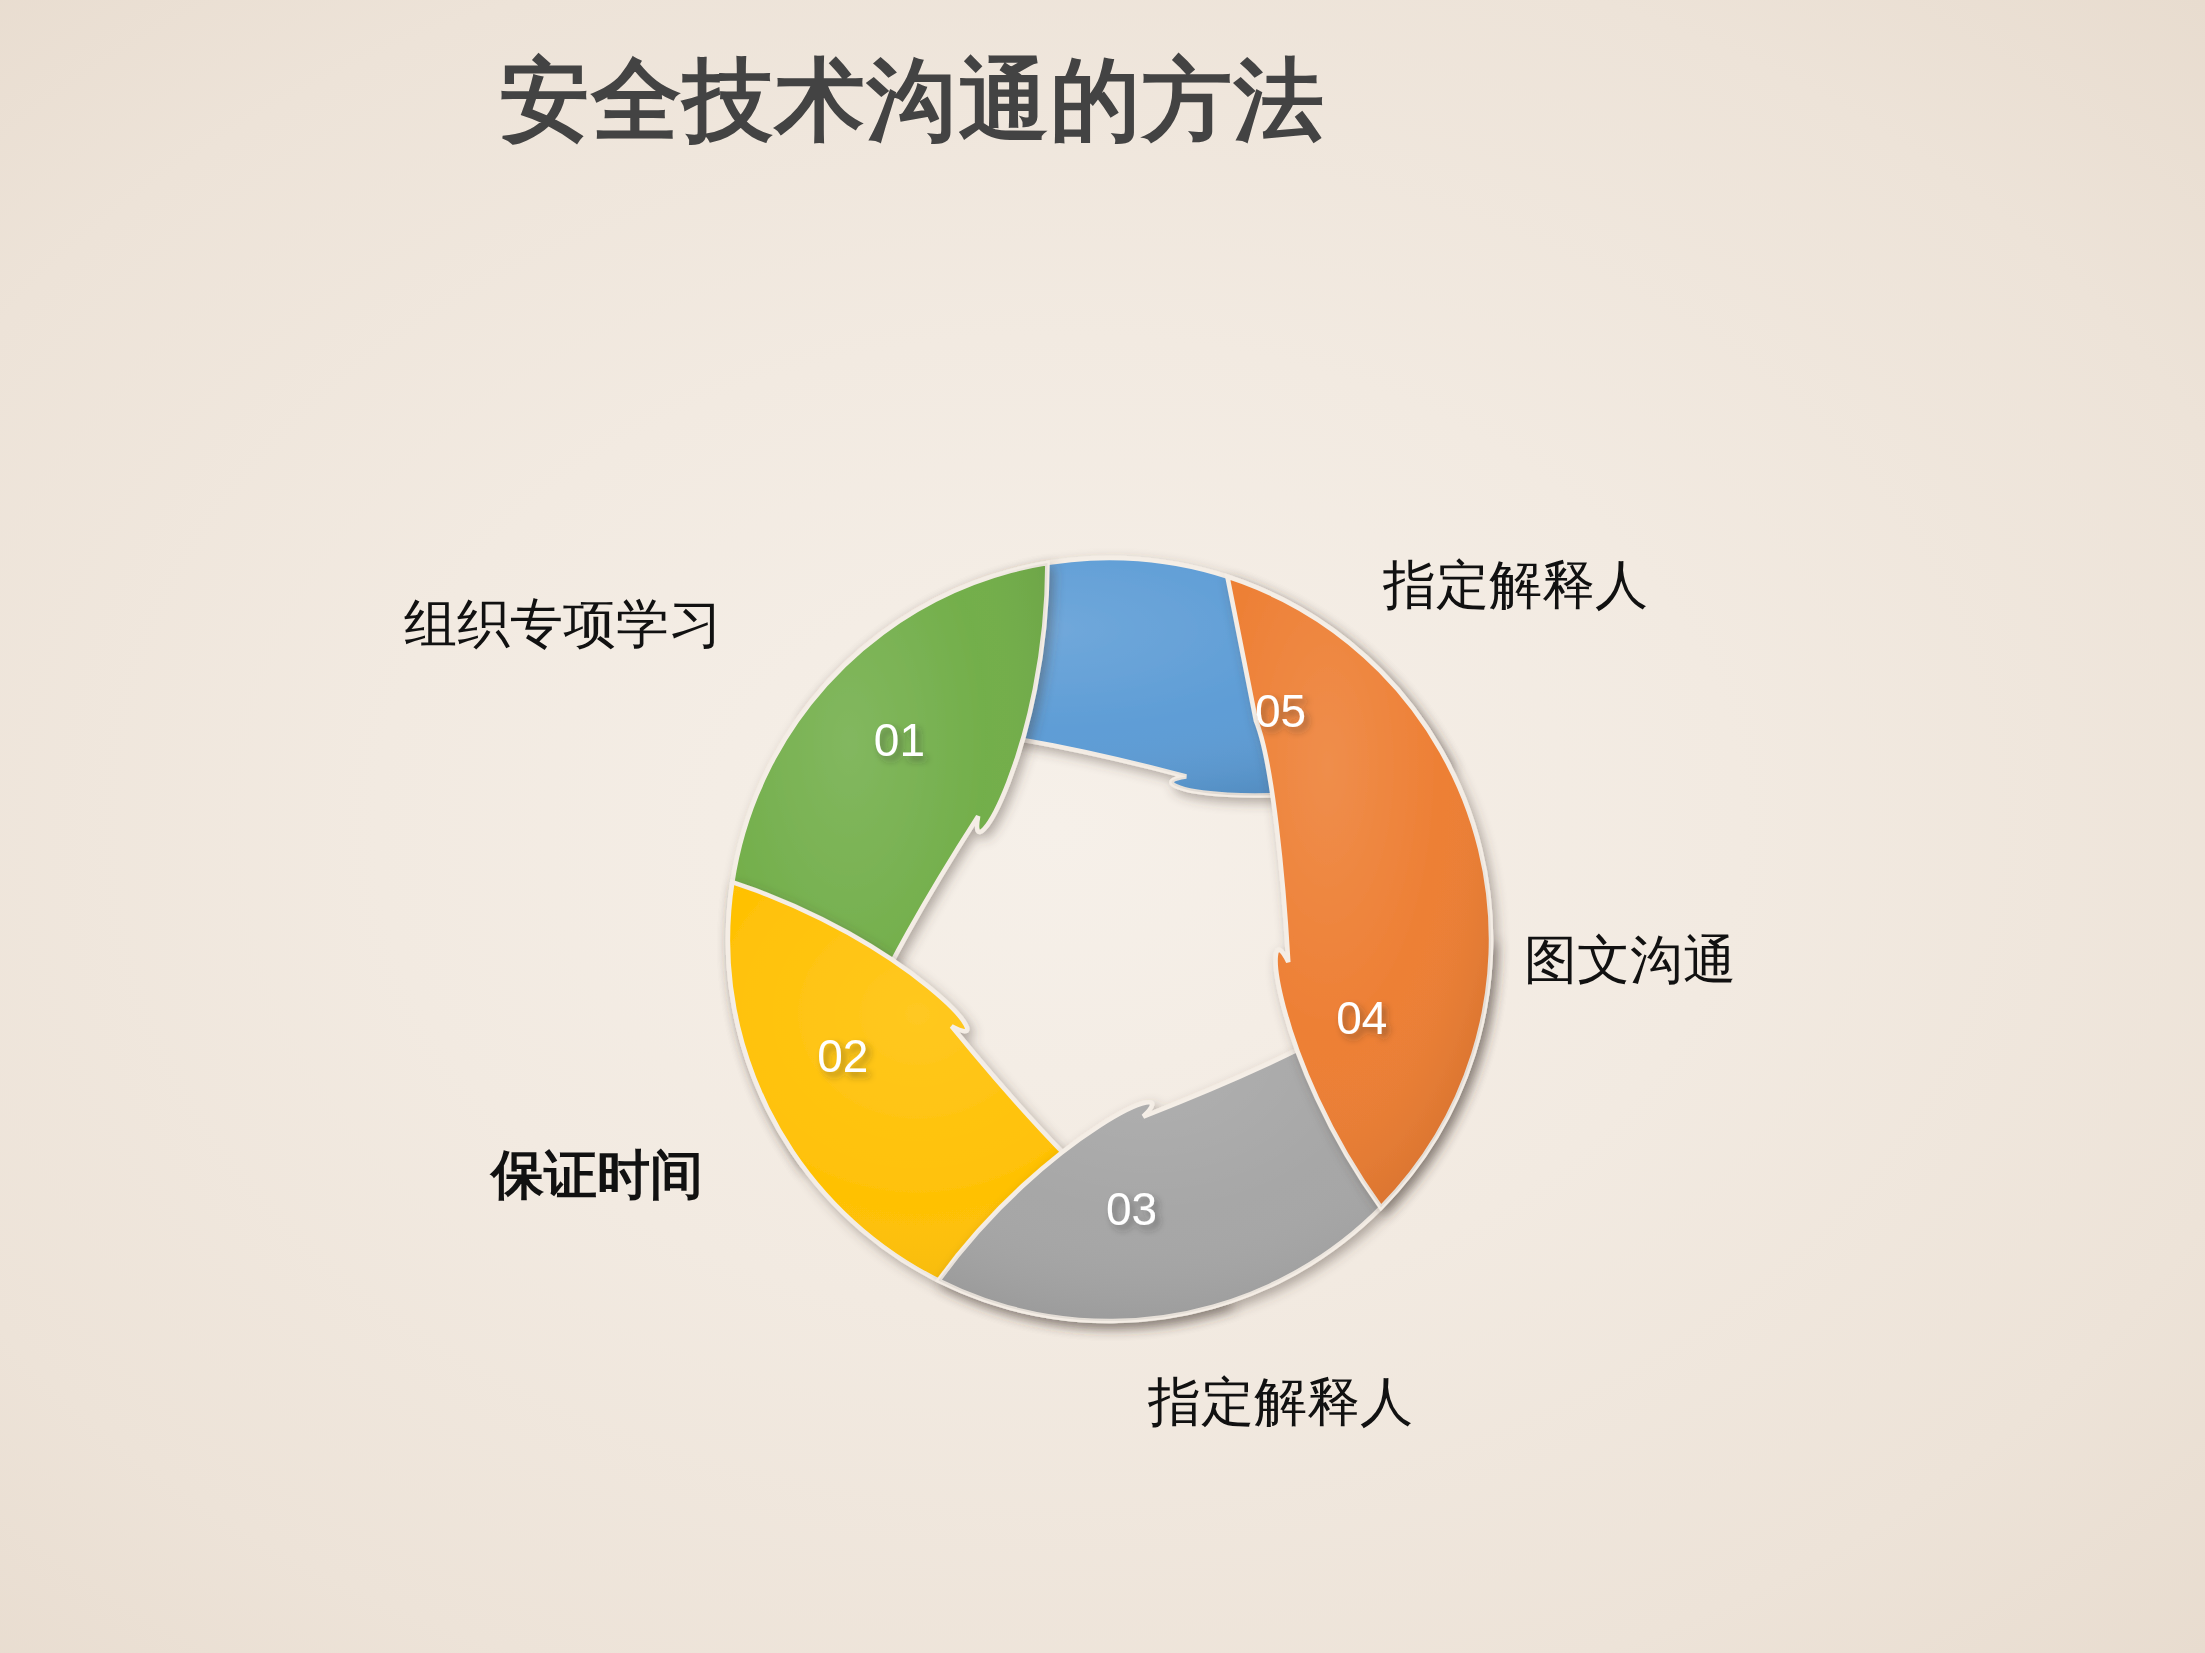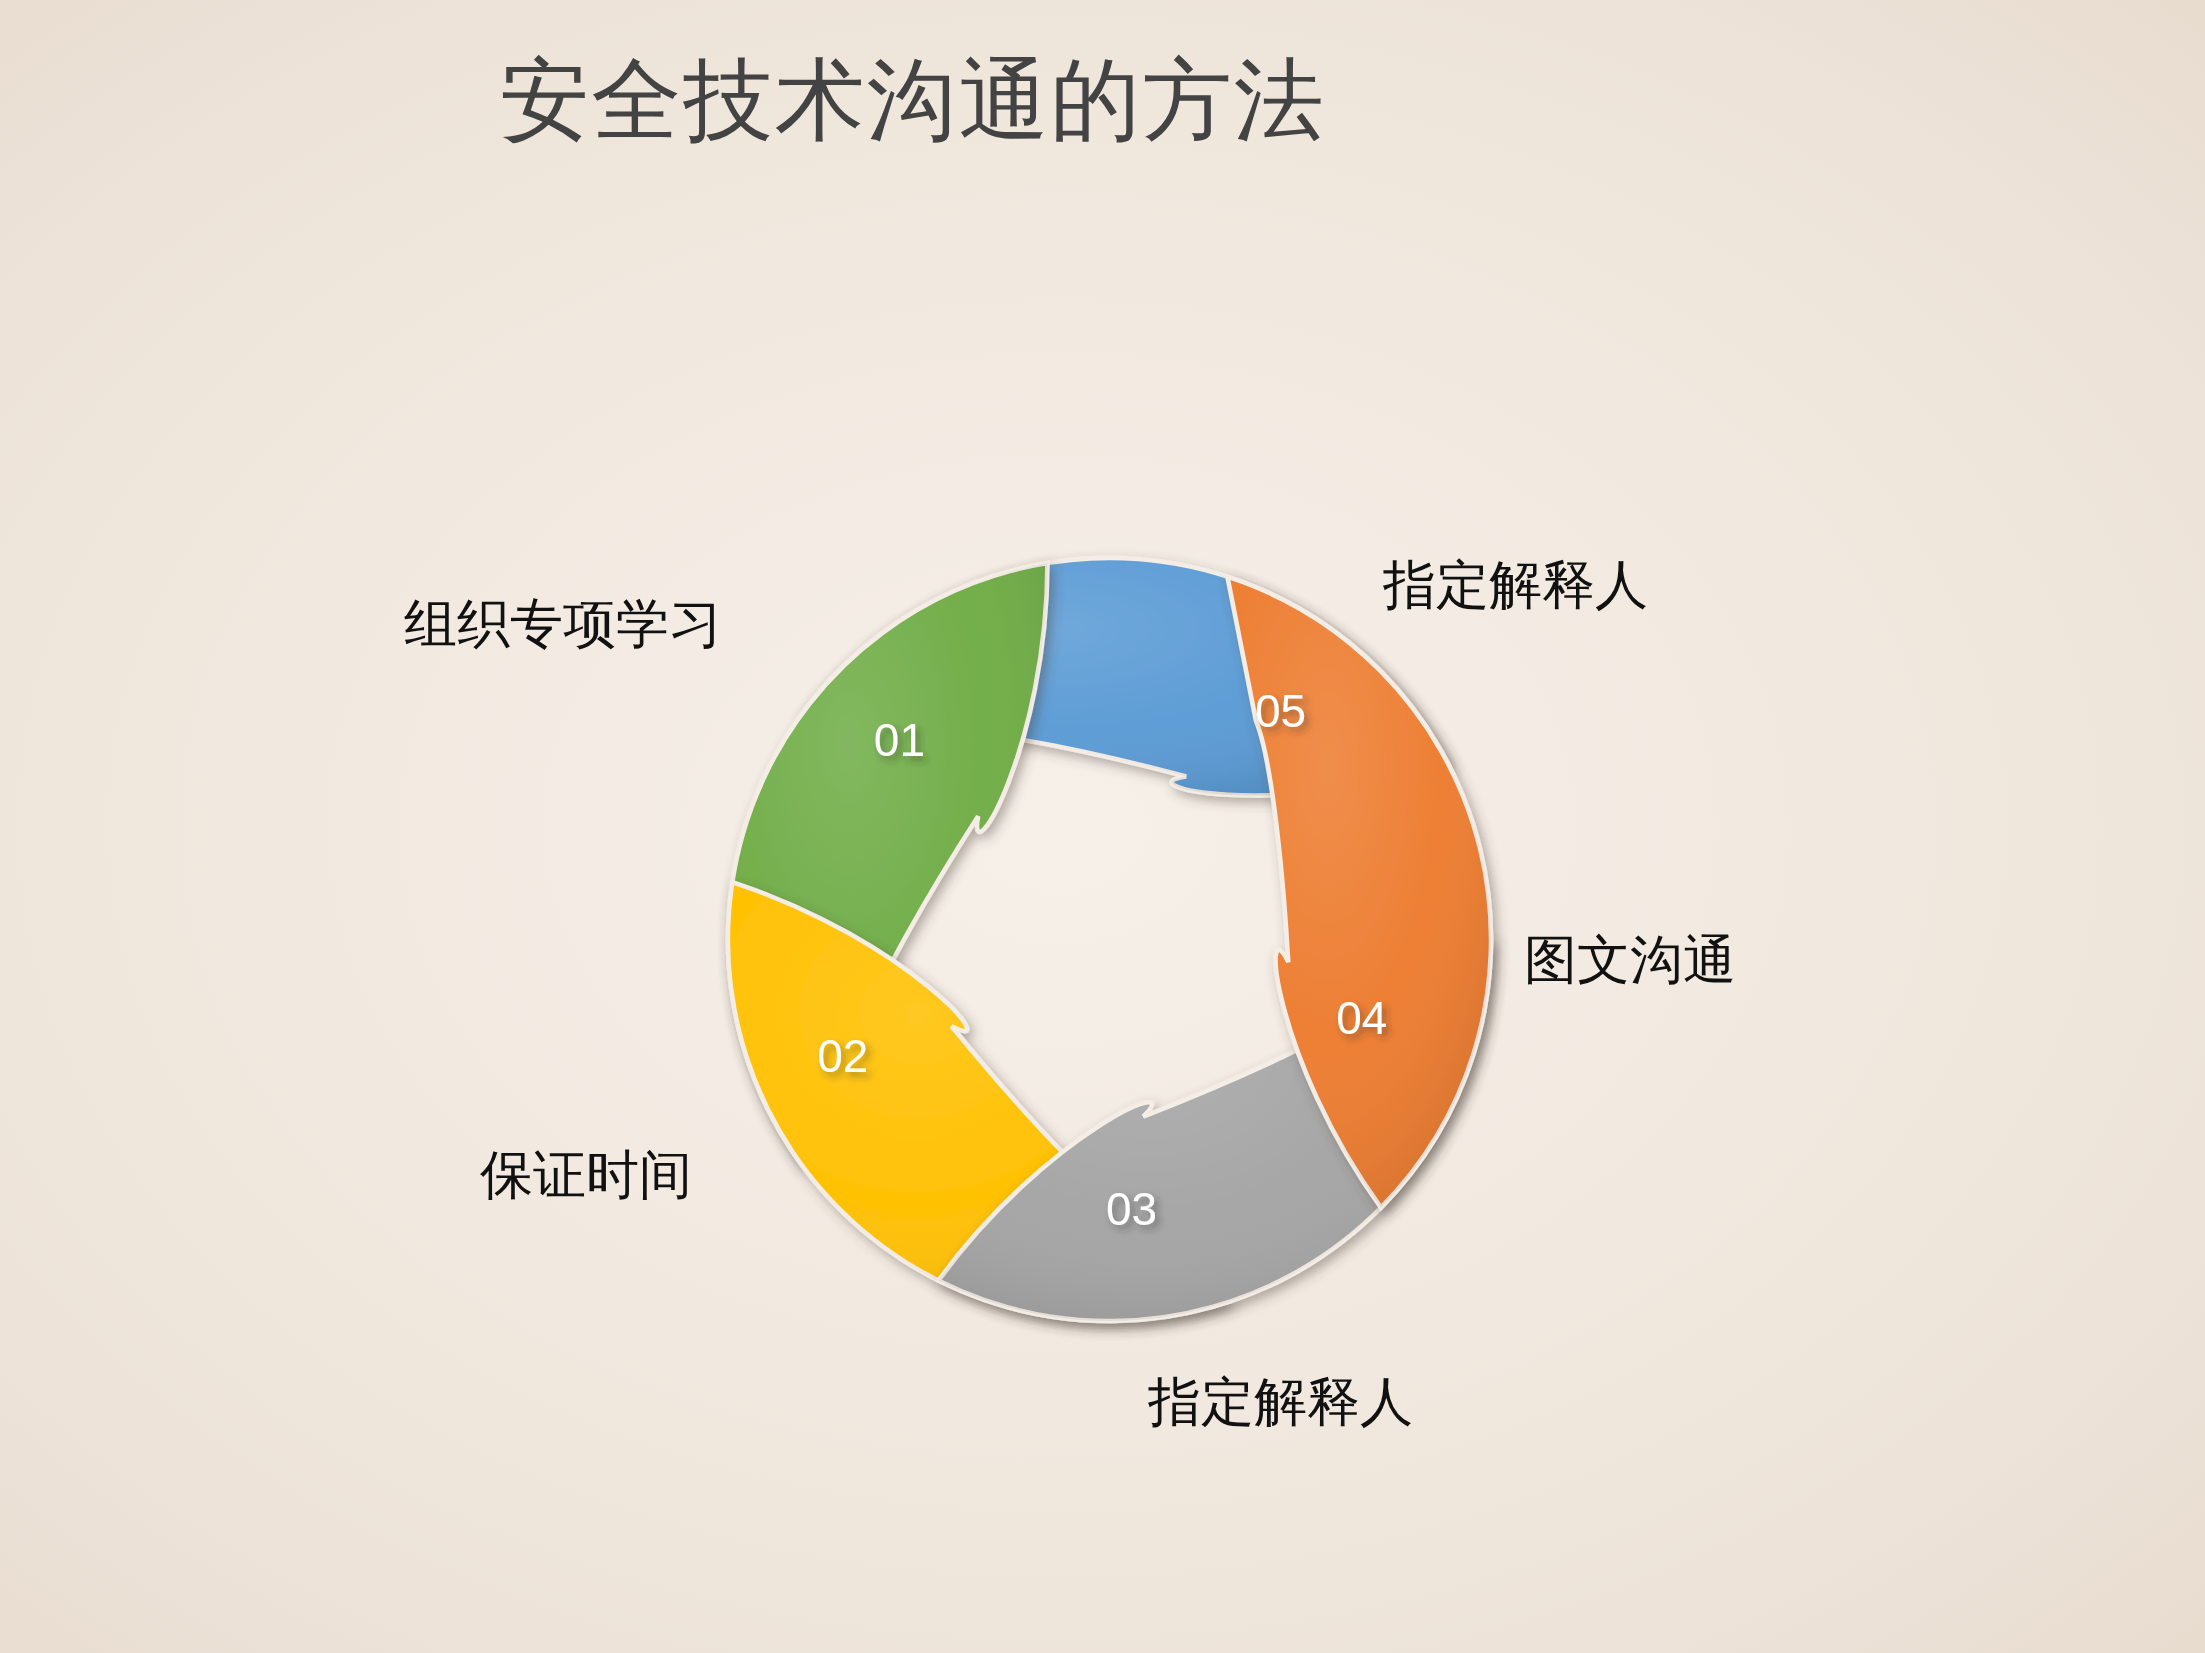--- a/index.html
+++ b/index.html
@@ -13,21 +13,21 @@
   .bg-vignette{
     position:absolute;inset:0;
     background:radial-gradient(ellipse at 48% 50%, #F6F0E9 0%, #F2EAE1 42%, #EDE3D8 78%, #E8DCCF 100%);
     pointer-events:none;
   }
   #slide-title{
     position:absolute;
     top:53px;left:0;width:1825px;
     text-align:center;
     font-size:90px;
-    font-weight:normal;
+    font-weight:bold;
     color:#434343;
     letter-spacing:1.8px;
     line-height:1.05;
     white-space:nowrap;
   }
   #wheel{
     position:absolute;
     left:682px;top:512px;
     width:855px;height:855px;
   }
@@ -43,21 +43,21 @@
     color:#111111;
     font-size:53px;
     line-height:1.1;
     white-space:nowrap;
     font-weight:normal;
   }
   #label-01{ left:404px;  top:595px; }
   #label-05{ left:1383px; top:556px; }
   #label-04{ left:1524px; top:931px; }
   #label-03{ left:1148px; top:1373px; }
-  #label-02{ left:480px; top:1146px; }
+  #label-02{ left:491px; top:1146px;font-weight:bold; }
 </style>
 </head>
 <body>
 
 <div class="bg-vignette"></div>
 
 <div id="slide-title">安全技术沟通的方法</div>
 
 <div id="wheel">
   <svg id="wheel-svg" width="855" height="855" viewBox="0 0 1860 1860">

